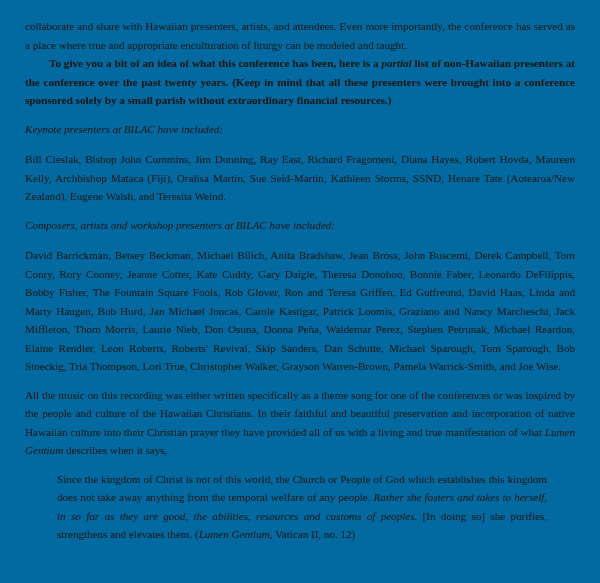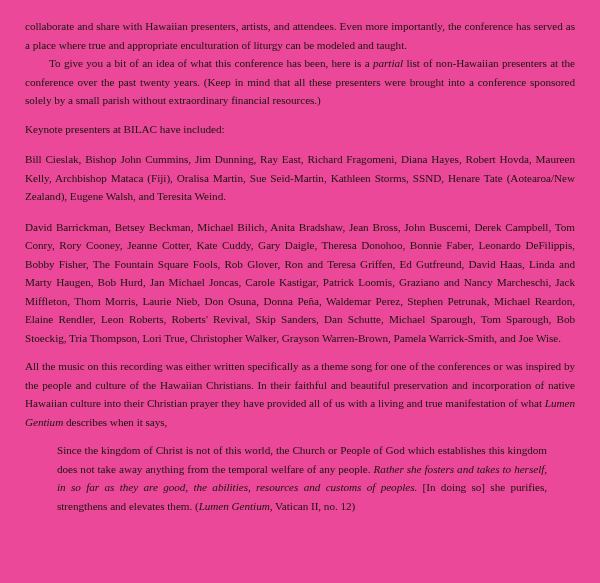--- a/index.html
+++ b/index.html
@@ -7,52 +7,53 @@
     width: 600px;
     height: 583px;
     background: #fdfdfb;
     overflow: hidden;
   }
   .page {
     box-sizing: border-box;
     width: 600px;
     height: 583px;
     padding: 17px 25px 0 25px;
-    background: #ec4899;
+    background: #0369a1;
     font-family: "Liberation Serif", serif;
     font-size: 11.2px;
     line-height: 18.5px;
     color: #17150f;
     letter-spacing: -0.05px;
   }
   .page p { margin: 0; text-align: justify; }
-  .indent { text-indent: 24px; }
+  .indent { text-indent: 24px; font-weight: bold; }
   .gap-sm { margin-top: 10px !important; }
   .gap-md { margin-top: 12px !important; }
-  .heading { text-align: right; }
+  .heading { font-style: italic; text-align: right; }
   .quote {
     margin-left: 32px !important;
     margin-right: 28px !important;
     font-family: Liberation Serif, serif;
   }
   i { font-style: italic; }
 </style>
 </head>
 <body>
 
 <div class="page">
 
   <p class="para">collaborate and share with Hawaiian presenters, artists, and attendees. Even more importantly, the conference has served as a place where true and appropriate enculturation of liturgy can be modeled and taught.</p>
 
   <p class="para indent"><span>To give you a bit of an idea of what this conference has been, here is a </span><i>partial</i><span> list of non-Hawaiian presenters at the conference over the past twenty years. (Keep in mind that all these presenters were brought into a conference sponsored solely by a small parish without extraordinary financial resources.)</span></p>
 
   <p class="heading gap-sm">Keynote presenters at BILAC have included:</p>
 
   <p class="para gap-md">Bill Cieslak, Bishop John Cummins, Jim Dunning, Ray East, Richard Fragomeni, Diana Hayes, Robert Hovda, Maureen Kelly,  Archbishop Mataca (Fiji), Oralisa Martin, Sue Seid-Martin, Kathleen Storms, SSND, Henare Tate (Aotearoa/New Zealand), Eugene Walsh, and Teresita Weind.</p>
 
+  <p class="heading gap-sm">Composers, artists and workshop presenters at BILAC have included:</p>
 
   <p class="para gap-md">David Barrickman, Betsey Beckman, Michael Bilich, Anita Bradshaw, Jean Bross, John Buscemi, Derek Campbell, Tom Conry, Rory Cooney, Jeanne Cotter, Kate Cuddy, Gary Daigle, Theresa Donohoo, Bonnie Faber, Leonardo DeFilippis, Bobby Fisher, The Fountain Square Fools, Rob Glover, Ron and Teresa Griffen, Ed Gutfreund, David Haas, Linda and Marty Haugen, Bob Hurd, Jan Michael Joncas, Carole Kastigar, Patrick Loomis, Graziano and Nancy Marcheschi, Jack Miffleton, Thom Morris, Laurie Nieb, Don Osuna, Donna Peña, Waldemar Perez, Stephen Petrunak, Michael Reardon, Elaine Rendler, Leon Roberts, Roberts' Revival, Skip Sanders, Dan Schutte, Michael Sparough, Tom Sparough, Bob Stoeckig, Tria Thompson, Lori True, Christopher Walker, Grayson Warren-Brown, Pamela Warrick-Smith, and Joe Wise.</p>
 
   <p class="para gap-sm"><span>All the music on this recording was either written specifically as a theme song for one of the conferences or was inspired by the people and culture of the Hawaiian Christians. In their faithful and beautiful preservation and incorporation of native Hawaiian culture into their Christian prayer they have provided all of us with a living and true manifestation of what </span><i>Lumen Gentium</i><span> describes when it says,</span></p>
 
   <p class="para quote gap-sm"><span>Since the kingdom of Christ is not of this world, the Church or People of God which establishes this kingdom does not take away anything from the temporal welfare of any people. </span><i>Rather she fosters and takes to herself, in so far as they are good, the abilities, resources and customs of peoples.</i><span> [In doing so] she purifies, strengthens and elevates them. (</span><i>Lumen Gentium</i><span>, Vatican II, no. 12)</span></p>
 
 </div>
 
 </body></html>

